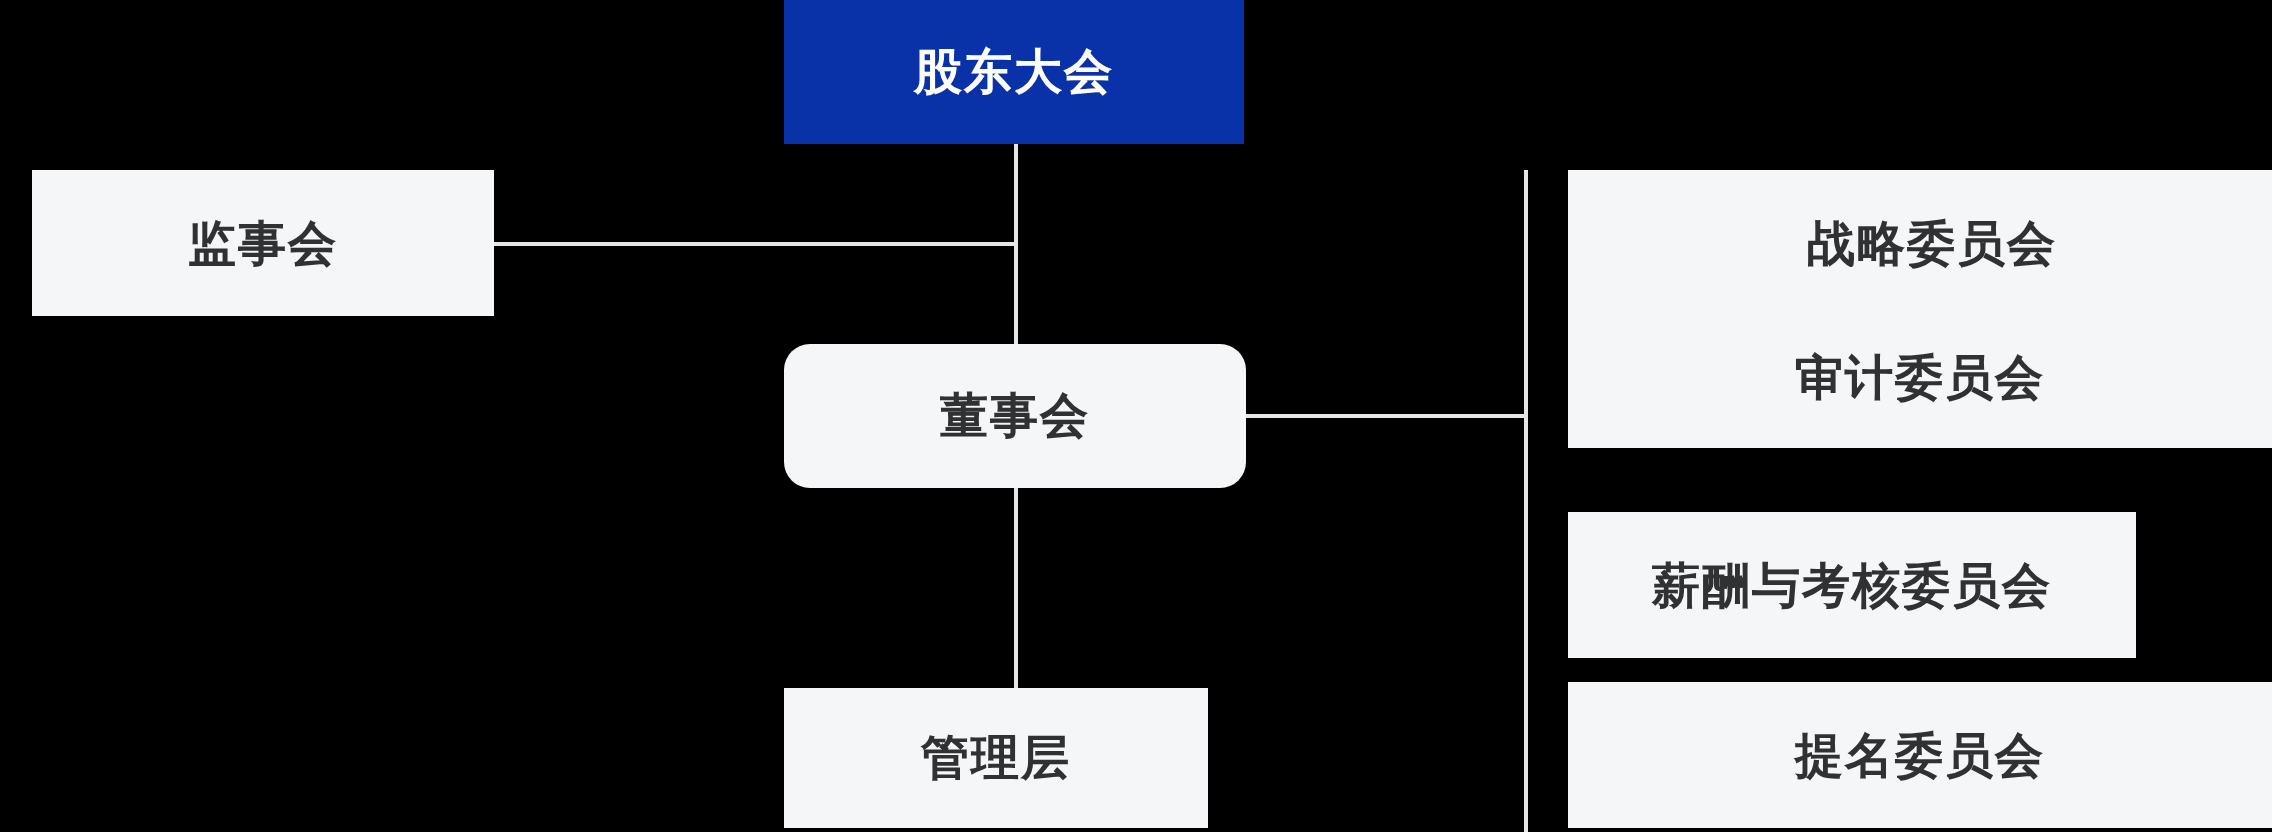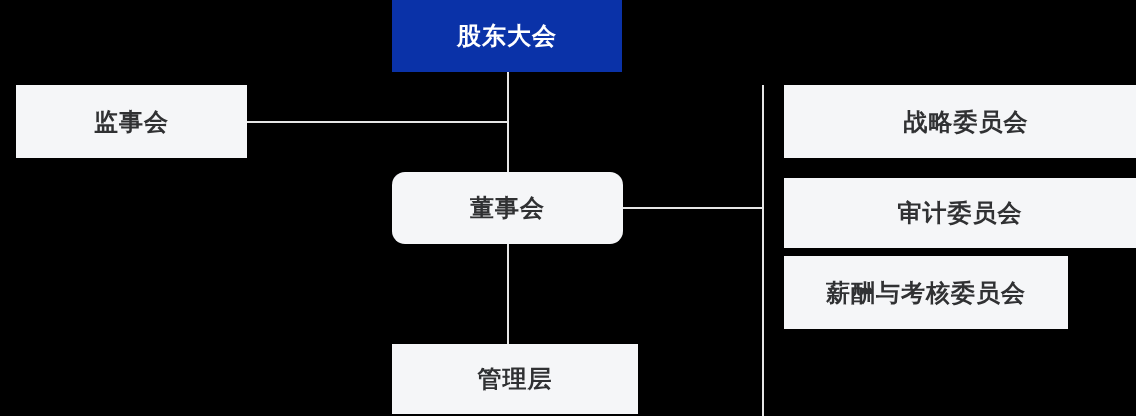--- a/index.html
+++ b/index.html
@@ -35,23 +35,23 @@
     color: #FFFFFF;
   }
   .connector {
     position: absolute;
     background: #E6E6E6;
   }
   
   .n-shareholders { left: 392px; top: 0;     width: 230px; height: 72px; }
   .n-supervisors  { left: 16px;     top: 85px;  width: 231px; height: 73px; }
   .n-board        { left: 392px; top: 172px; width: 231px; height: 72px; border-radius: 13px; }
-  .n-management   { left: 392px; top: 344px; width: 246px; height: 70px; }
+  .n-management   { left: 392px; top: 344px; width: 212px; height: 70px; }
   .n-committee-0  { left: 784px; top: 85px;  width: 352px; height: 73px; padding-left: 12px; }
-  .n-committee-1  { left: 784px; top: 178px; width: 352px; height: 70px; }
+  .n-committee-1  { left: 784px; top: 154px; width: 352px; height: 70px; }
   .n-committee-2  { left: 784px; top: 256px; width: 284px; height: 73px; }
   .n-committee-3  { left: 784px; top: 341px; width: 352px; height: 73px; }
   
   .c-v-top        { left: 507px; top: 72px;  width: 2px;   height: 100px; }
   .c-v-mid        { left: 507px; top: 244px; width: 2px;   height: 100px; }
   .c-h-left       { left: 231px; top: 121px; width: 278px; height: 2px;  }
   .c-h-right      { left: 623px; top: 207px; width: 141px; height: 2px;  }
   .c-v-right      { left: 762px; top: 85px;  width: 2px;   height: 331px; }
 </style>
 </head>
@@ -72,14 +72,15 @@
   <div class="node n-board">董事会</div>
 
   <div class="node n-management">管理层</div>
 
   <div class="node n-committee-0">战略委员会</div>
 
   <div class="node n-committee-1">审计委员会</div>
 
   <div class="node n-committee-2">薪酬与考核委员会</div>
 
+  <div class="node n-committee-3">提名委员会</div>
 
 </div>
 
 </body></html>

